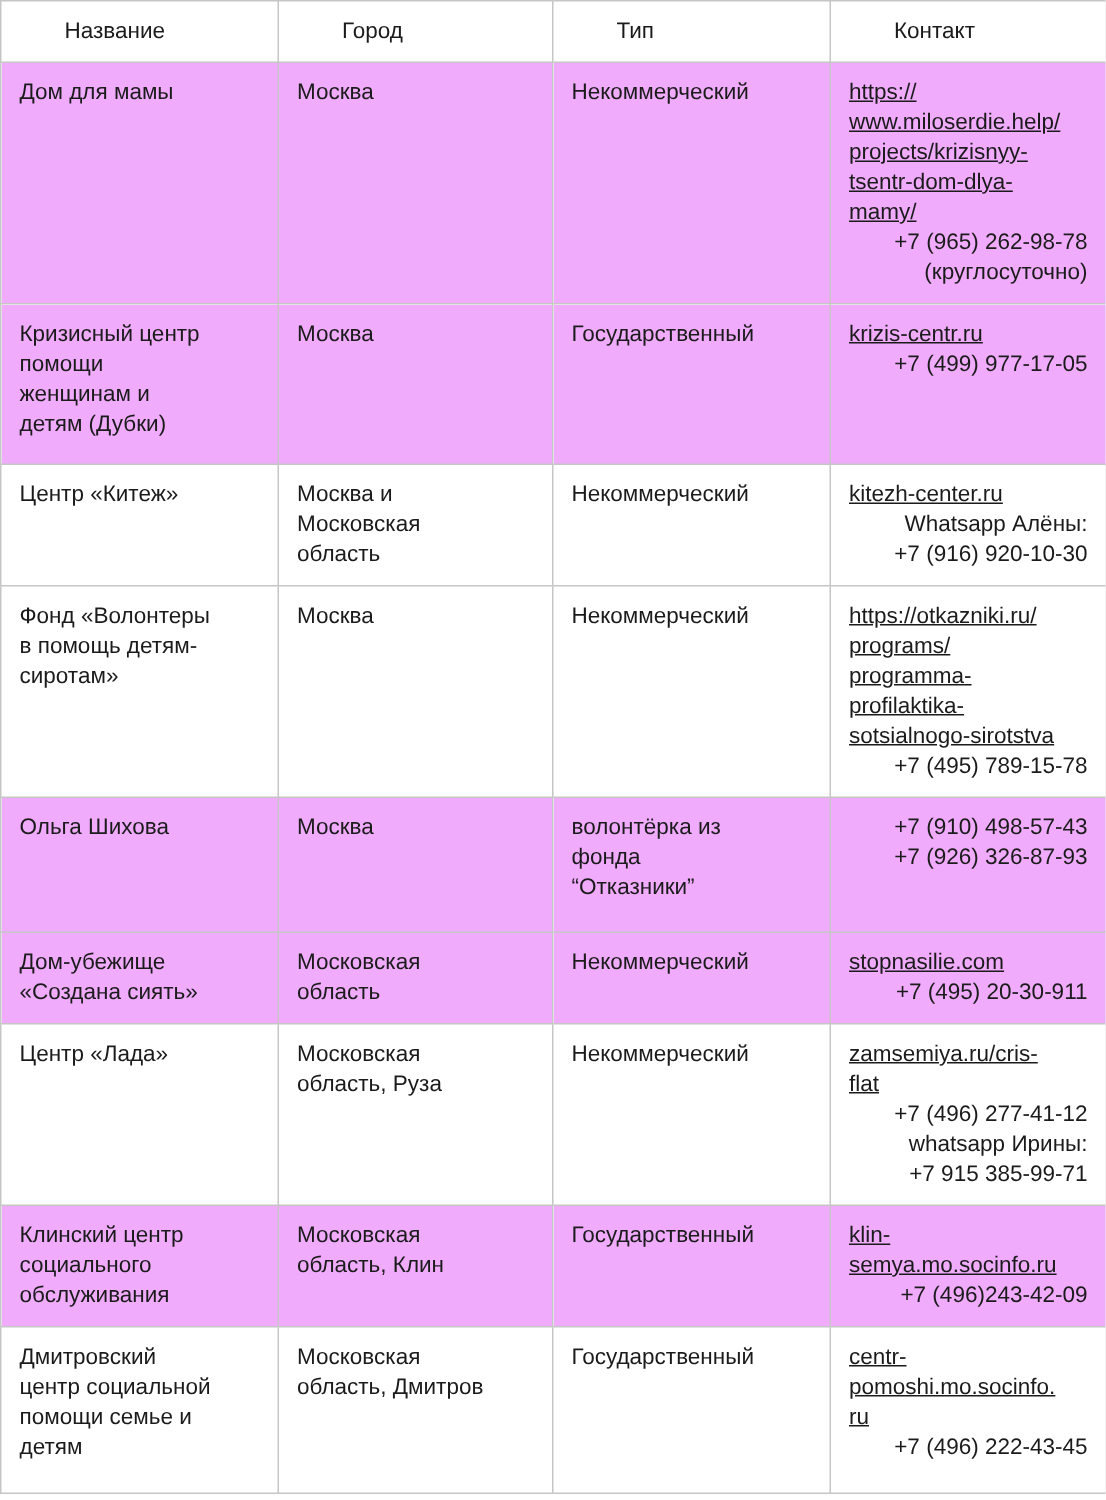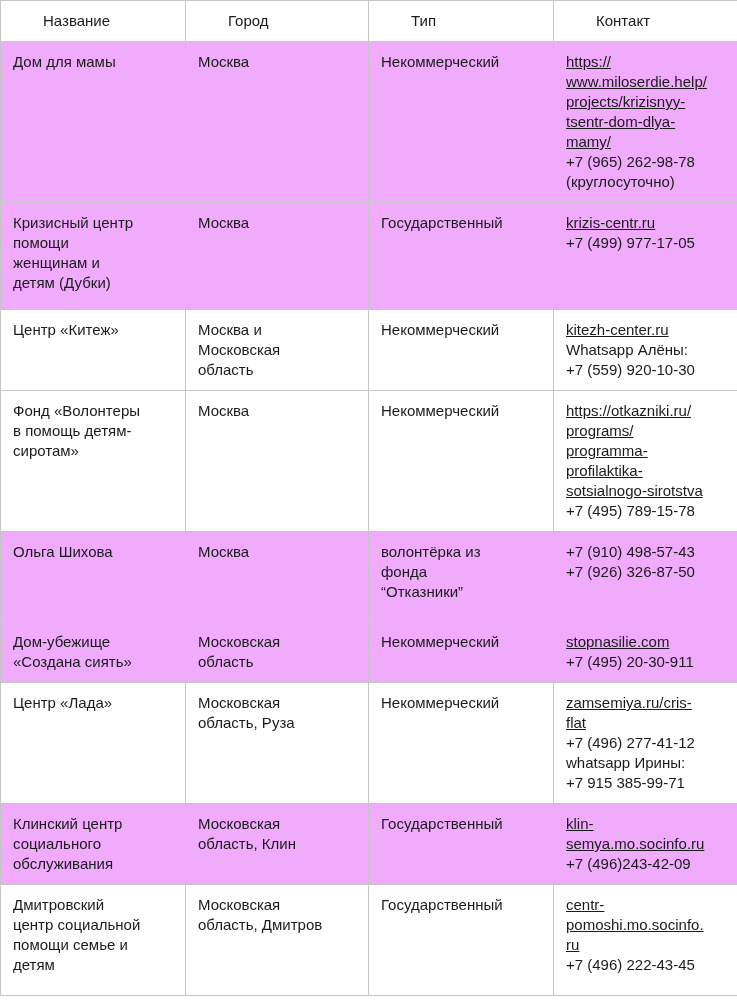--- a/index.html
+++ b/index.html
@@ -44,21 +44,21 @@
   tr.rh5 { height: 90px; }
   tr.rh6 { height: 61px; }
   tr.rh7 { height: 109px; }
   tr.rh8 { height: 81px; }
   tr.rh9 { height: 111px; }
   a.cell-link {
     color: inherit;
     text-decoration: underline;
     display: block;
   }
-  .phone-block { display: block; }
+  .phone-block { display: block; text-align: right; }
 </style>
 </head>
 <body>
 
 <table class="contacts">
   <colgroup>
       <col class="c1">
       <col class="c2">
       <col class="c3">
       <col class="c4">
@@ -92,42 +92,42 @@
       <td>Государственный</td>
       <td><a href="#" class="cell-link">krizis-centr.ru</a><span class="phone-block">+7 (499) 977-17-05</span></td>
     </tr>
     <tr class="row--white rh3">
       <td>Центр «Китеж»</td>
       <td>Москва и
 Московская
 область</td>
       <td>Некоммерческий</td>
       <td><a href="#" class="cell-link">kitezh-center.ru</a><span class="phone-block">Whatsapp Алёны:
-+7 (559) 920-10-30</span></td>
++7 (916) 920-10-30</span></td>
     </tr>
     <tr class="row--white rh4">
       <td>Фонд «Волонтеры
 в помощь детям-
 сиротам»</td>
       <td>Москва</td>
       <td>Некоммерческий</td>
       <td><a href="#" class="cell-link">https://otkazniki.ru/
 programs/
 programma-
 profilaktika-
 sotsialnogo-sirotstva</a><span class="phone-block">+7 (495) 789-15-78</span></td>
     </tr>
     <tr class="row--gray rh5">
       <td>Ольга Шихова</td>
       <td>Москва</td>
       <td>волонтёрка из
 фонда
 “Отказники”</td>
       <td><a href="#" class="cell-link"></a><span class="phone-block">+7 (910) 498-57-43
-+7 (926) 326-87-50</span></td>
++7 (926) 326-87-93</span></td>
     </tr>
     <tr class="row--gray rh6">
       <td>Дом-убежище
 «Создана сиять»</td>
       <td>Московская
 область</td>
       <td>Некоммерческий</td>
       <td><a href="#" class="cell-link">stopnasilie.com</a><span class="phone-block">+7 (495) 20-30-911</span></td>
     </tr>
     <tr class="row--white rh7">

